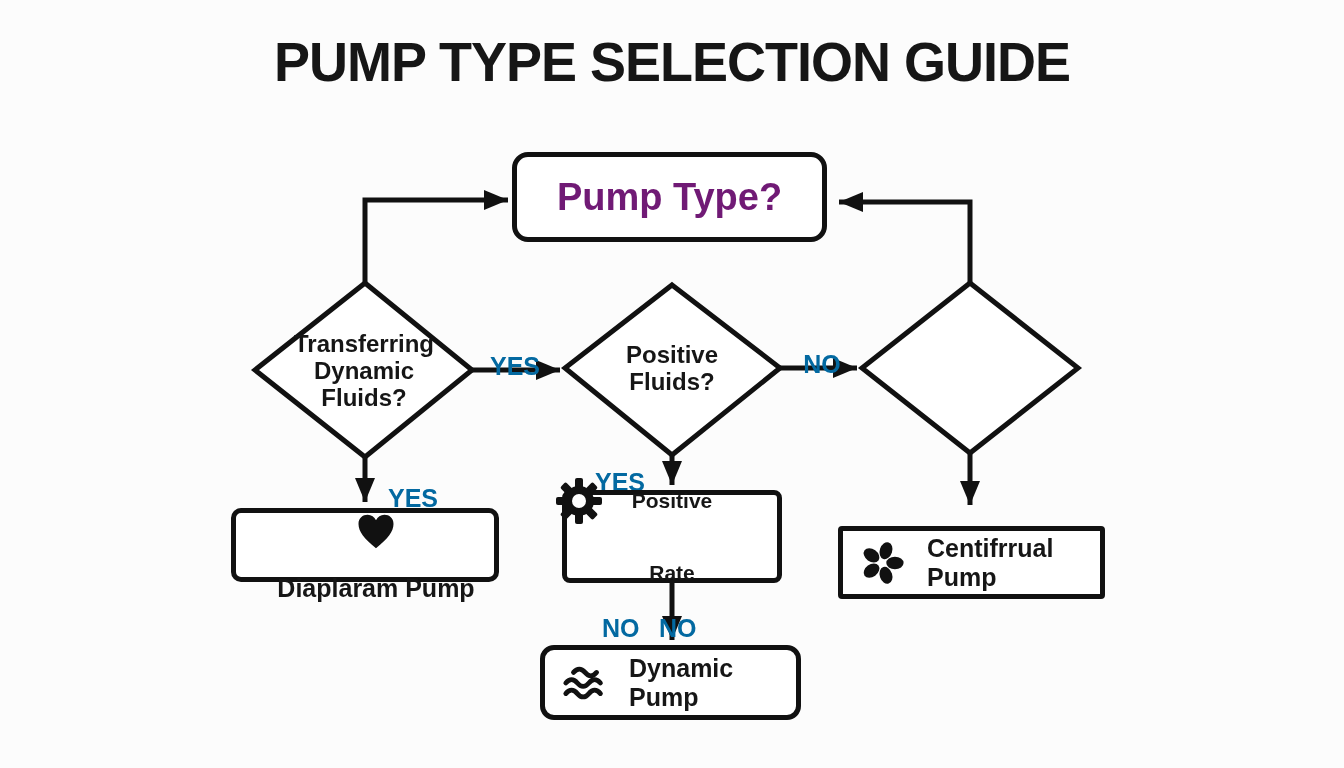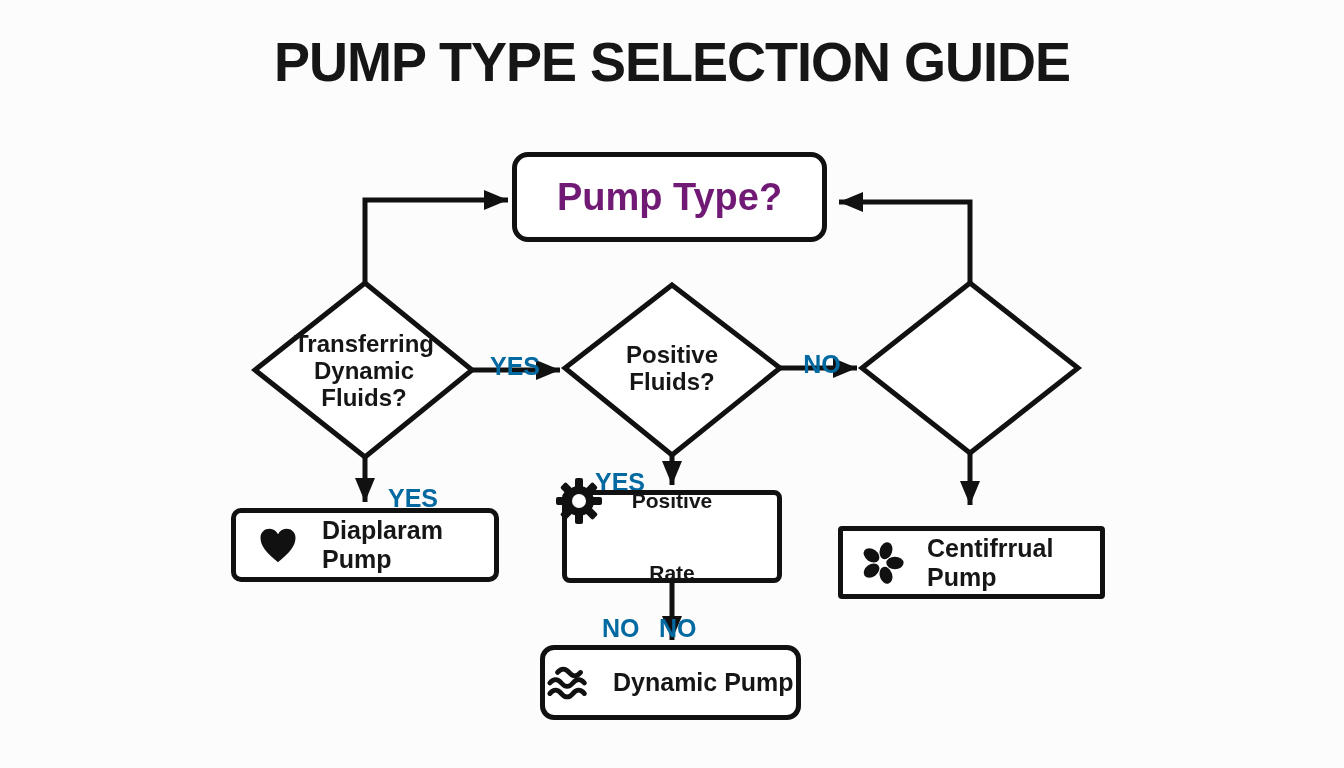--- a/index.html
+++ b/index.html
@@ -39,23 +39,23 @@
     box-sizing:border-box;
     display:flex;align-items:center;justify-content:center;
     font-size:38px;font-weight:bold;color:#701a75;
   }
   .rbox{
     position:absolute;background:#fff;border:5px solid #111;
     box-sizing:border-box;display:flex;align-items:center;
     color:#161616;font-weight:bold;
   }
   .rbox .icon{flex:0 0 auto;display:flex;align-items:center;justify-content:center;}
-  .box-diaphragm{left:231px;top:508px;width:268px;height:74px;border-radius:10px;padding-left:22px;gap:24px;font-size:25px;}
+  .box-diaphragm{left:231px;top:508px;width:268px;height:74px;border-radius:10px;padding-left:22px;gap:24px;font-size:25px;flex-direction:column;}
   .box-centrifugal{left:838px;top:510px;width:267px;height:73px;border-radius:4px;padding-left:16px;gap:22px;font-size:25px;margin-top:16px;}
-  .box-dynamic{left:540px;top:645px;width:261px;height:75px;border-radius:14px;padding-left:0;gap:18px;font-size:25px;}
+  .box-dynamic{left:540px;top:645px;width:261px;height:75px;border-radius:14px;padding-left:16px;gap:18px;font-size:25px;}
   .box-pd{
     left:562px;top:490px;width:220px;height:93px;border-radius:8px;
     flex-direction:column;justify-content:center;align-items:center;
     font-size:21px;line-height:26px;text-align:center;gap:46px;
   }
   .box-pd .gear{position:absolute;left:-12px;top:-18px;}
   .pd-line{white-space:nowrap;}
 </style>
 </head>
 <body>

